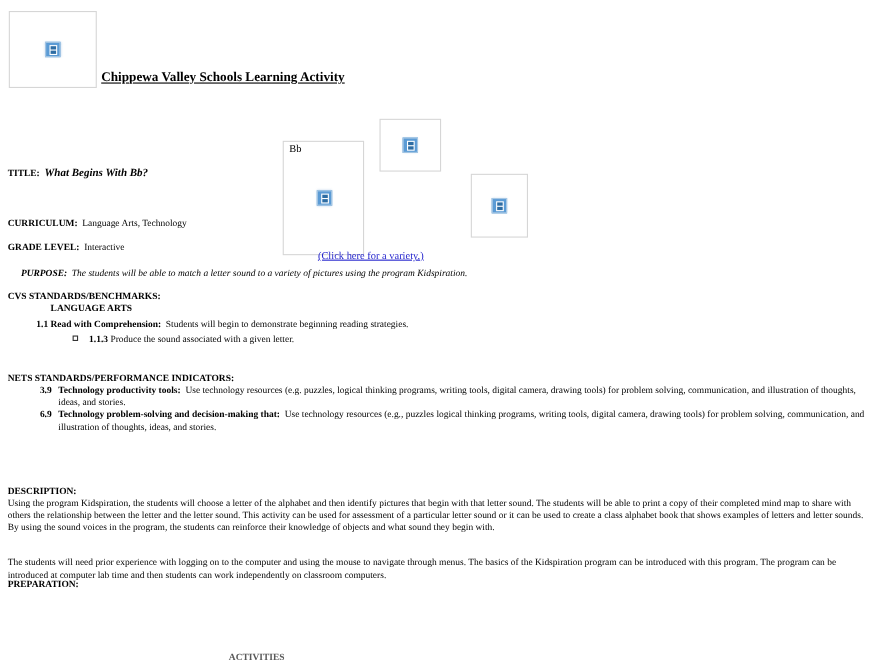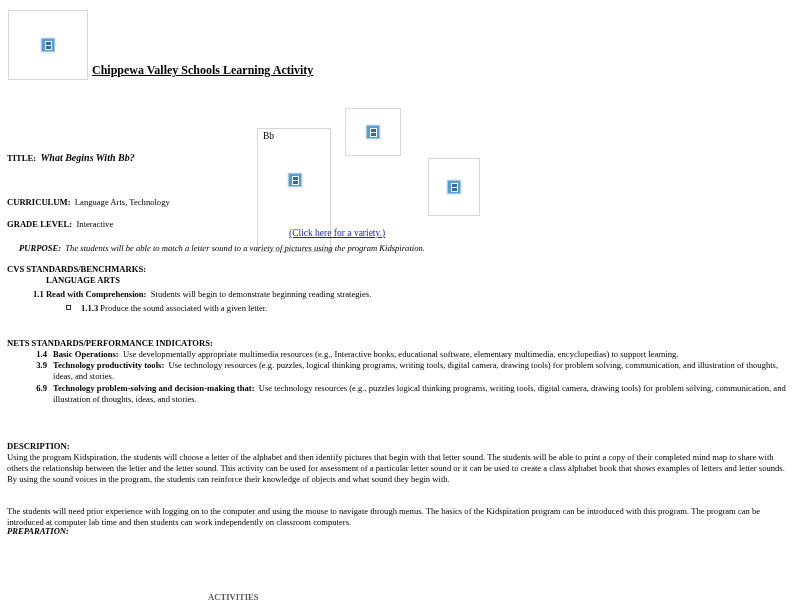--- a/index.html
+++ b/index.html
@@ -55,21 +55,21 @@
     background: #ffffff;
     border: 1px solid #d6d6d6;
     box-sizing: border-box;
     display: flex;
     align-items: center;
     justify-content: center;
   }
   .img-frame .broken-img { flex: 0 0 auto; }
 
   .frame-logo   { left: 8px;   top: 10px;  width: 80px;  height: 70px; }
-  .frame-bb     { left: 257px; top: 128px; width: 74px;  height: 124px;
+  .frame-bb     { left: 257px; top: 128px; width: 74px;  height: 104px;
                   display: block; }
   .frame-bb .bb-label {
     position: absolute;
     left: 5px;
     top: 3px;
     font-size: 9.5px;
     line-height: 1;
     color: #000;
   }
   .frame-bb .broken-img {
@@ -143,21 +143,21 @@
     left: 0px;
     width: 40px;
     text-align: right;
     font-weight: bold;
   }
   .nets-item .lbl { font-weight: bold; }
 
   .desc-head       { left: 7px;  top: 441px; }
   .desc-body       { left: 7px;  top: 452px; width: 786px; text-align: left; }
 
-  .prep-head       { left: 7px;  top: 526px; font-style: italic; }
+  .prep-head       { left: 7px;  top: 526px; }
   .prep-body       { left: 7px;  top: 506px; width: 786px; }
 
   .activities {
     position: absolute;
     left: 208px;
     top: 592px;
     font-size: 8.6px;
     font-weight: bold;
     color: #5a5a5a;
   }
@@ -206,23 +206,20 @@
 <div class="txt cvs-lang b">LANGUAGE ARTS</div>
 <div class="txt cvs-11">
   <span class="b">1.1 Read with Comprehension:</span>&nbsp;&nbsp;<span>Students will begin to demonstrate beginning reading strategies.</span>
 </div>
 <div class="txt cvs-113">
   <span class="boxbul"></span><span class="b">1.1.3</span>&nbsp;<span>Produce the sound associated with a given letter.</span>
 </div>
 
 <div class="txt nets-head b">NETS STANDARDS/PERFORMANCE INDICATORS:</div>
 <div class="txt nets-list">
-  <div class="nets-item">
-    <span class="num">1.4</span><span class="lbl">Basic Operations:</span>&nbsp;&nbsp;<span>Use developmentally appropriate multimedia resources (e.g., Interactive books, educational software, elementary multimedia, encyclopedias) to support learning.</span>
-  </div>
   <div class="nets-item">
     <span class="num">3.9</span><span class="lbl">Technology productivity tools:</span>&nbsp;&nbsp;<span>Use technology resources (e.g. puzzles, logical thinking programs, writing tools, digital camera, drawing tools) for problem solving, communication, and illustration of thoughts, ideas, and stories.</span>
   </div>
   <div class="nets-item">
     <span class="num">6.9</span><span class="lbl">Technology problem-solving and decision-making that:</span>&nbsp;&nbsp;<span>Use technology resources (e.g., puzzles logical thinking programs, writing tools, digital camera, drawing tools) for problem solving, communication, and illustration of thoughts, ideas, and stories.</span>
   </div>
 </div>
 
 <div class="txt desc-head b">DESCRIPTION:</div>
 <div class="txt desc-body">Using the program Kidspiration, the students will choose a letter of the alphabet and then identify pictures that begin with that letter sound.  The students will be able to print a copy of their completed mind map to share with others the relationship between the letter and the letter sound.  This activity can be used for assessment of a particular letter sound or it can be used to create a class alphabet book that shows examples of letters and letter sounds. By using the sound voices in the program, the students can reinforce their knowledge of objects and what sound they begin with.</div>

